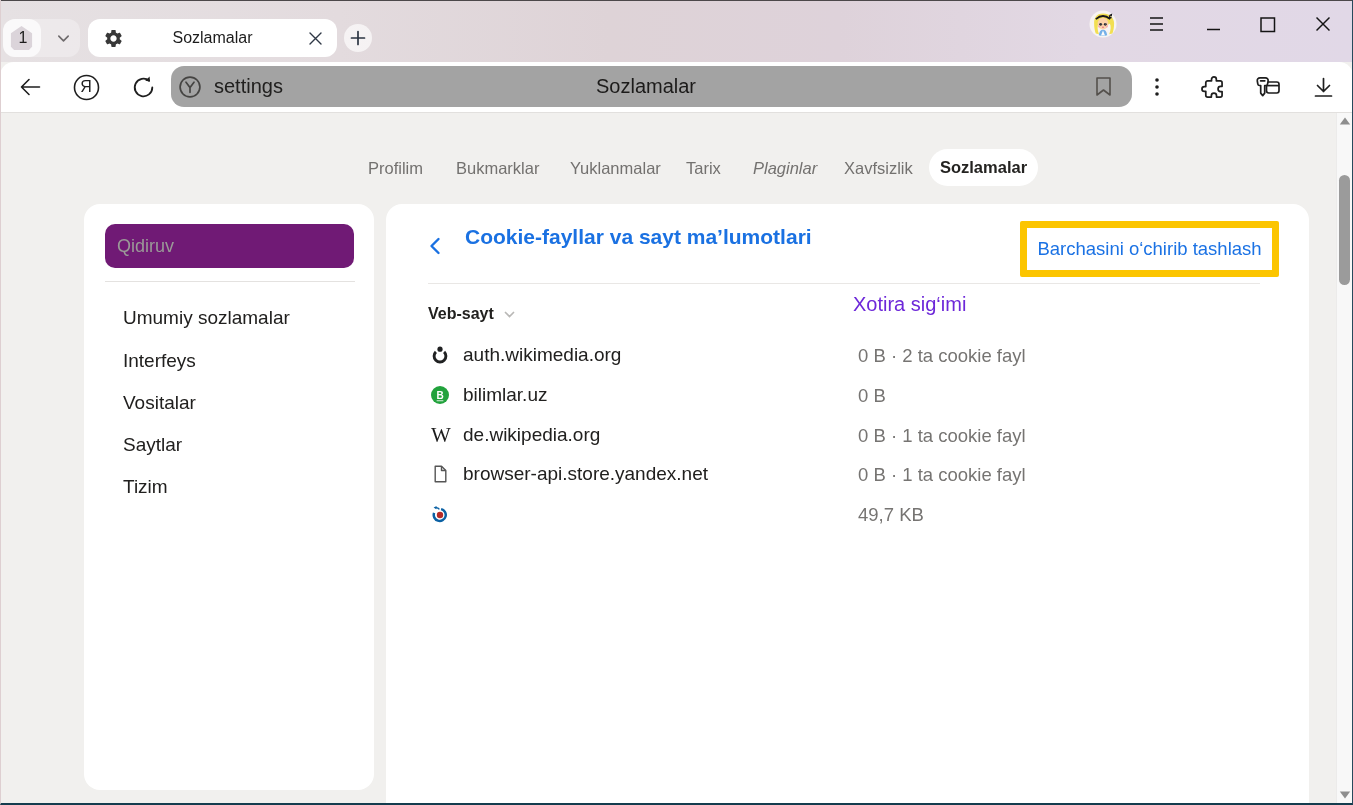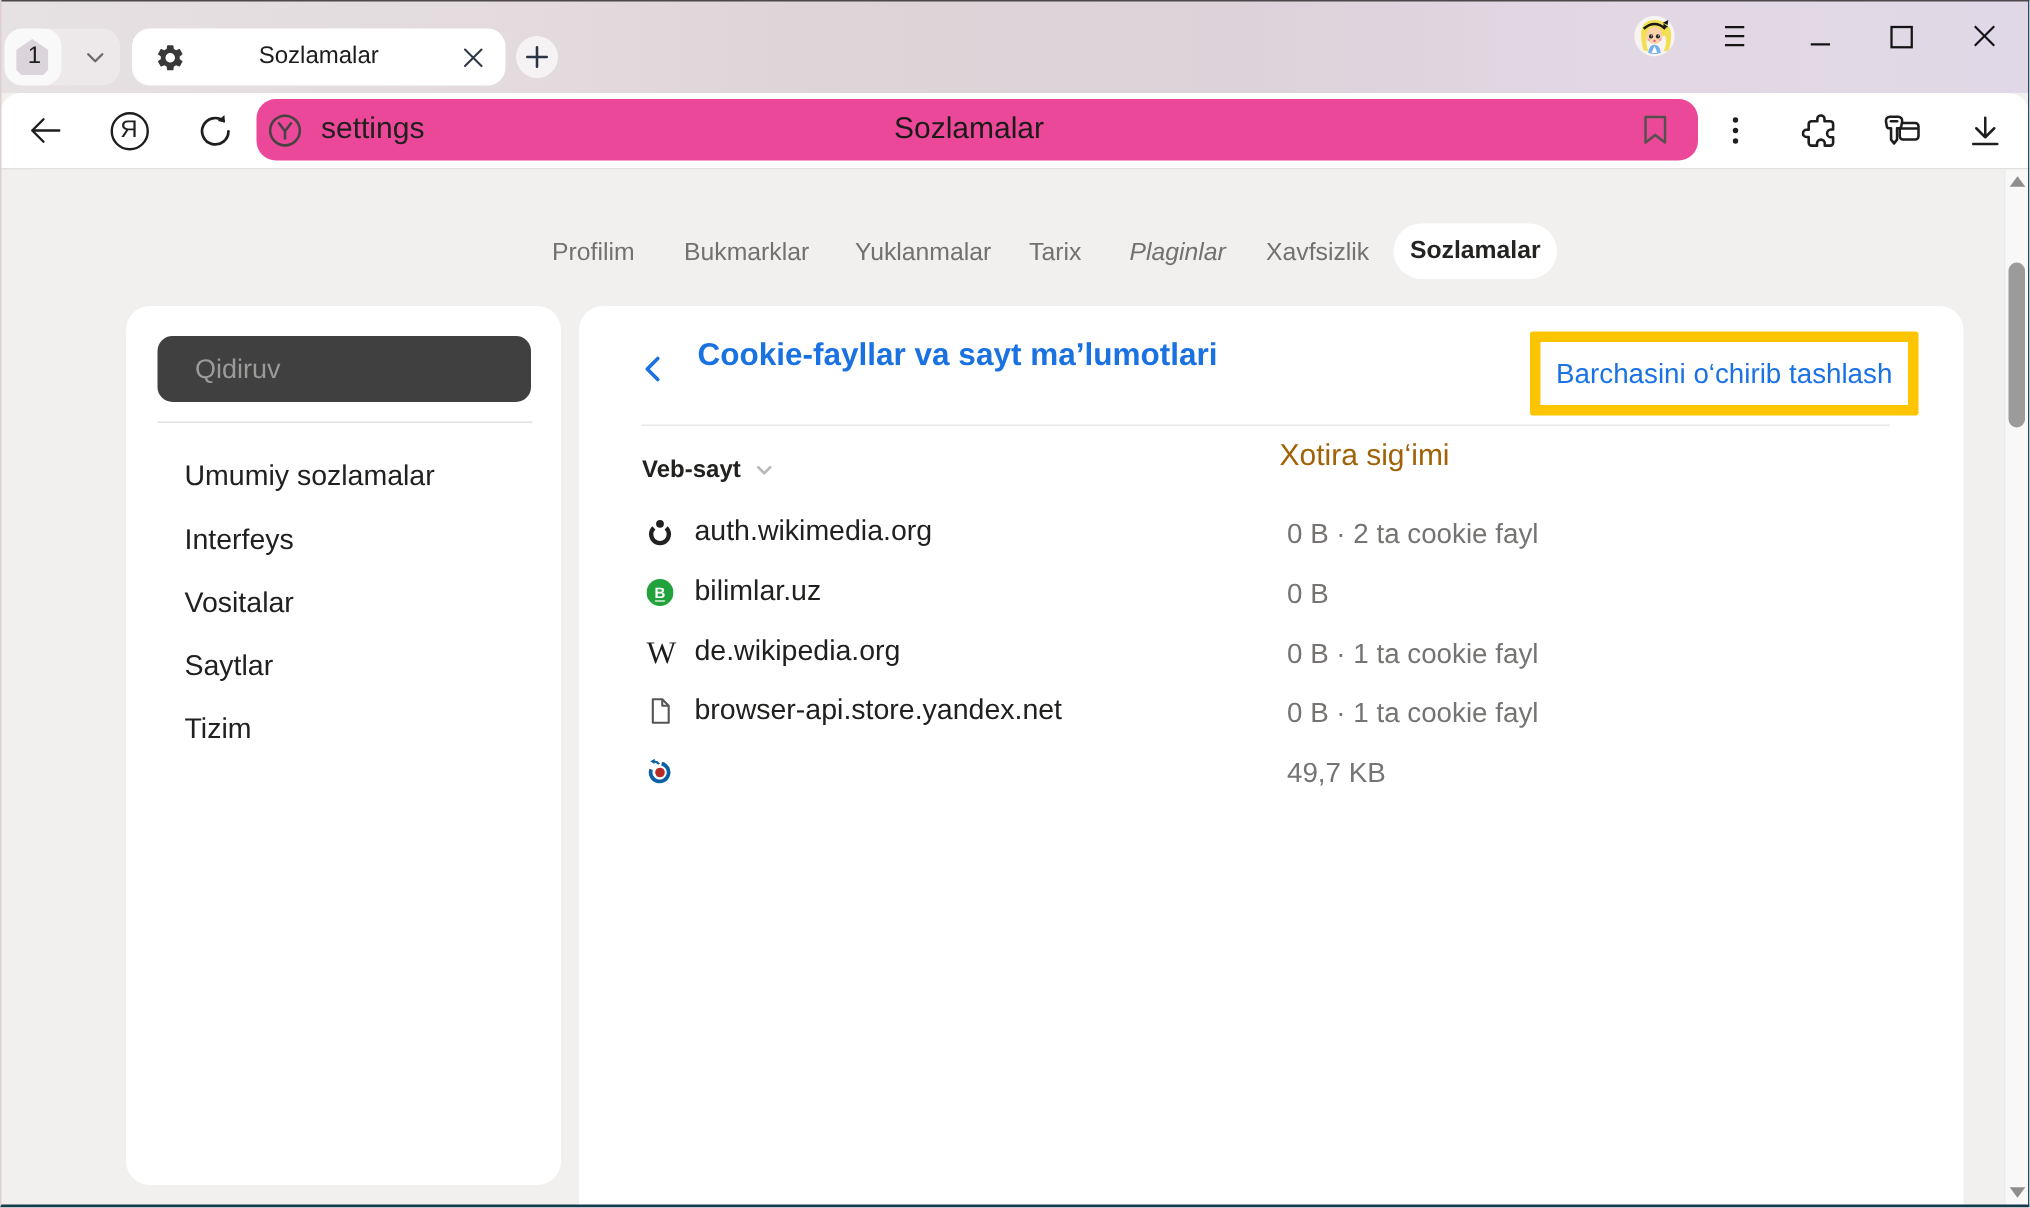--- a/index.html
+++ b/index.html
@@ -18,39 +18,39 @@
 #tab { position:absolute; left:88px; top:19px; width:249px; height:38px; background:#fff; border-radius:12px; }
 .gear { position:absolute; left:15px; top:9px; }
 .tabtitle { position:absolute; left:0; top:0; width:100%; text-align:center; line-height:38px; font-size:16px; color:#1c1c1c; }
 .tabx { position:absolute; left:221px; top:13px; width:13px; height:13px; }
 #plus { position:absolute; left:344px; top:24px; width:28px; height:28px; border-radius:50%; background:rgba(255,255,255,0.66); }
 .winicons { position:absolute; top:0; height:47px; display:flex; align-items:center; }
 
 #toolbar { position:absolute; left:0; top:62px; width:1353px; height:50px; background:#fff; border-radius:14px 14px 0 0; }
 #toolbar::after { content:""; position:absolute; left:0; bottom:-1px; width:100%; height:1px; background:#e2e0de; }
 .tbicon { position:absolute; top:0; height:50px; display:flex; align-items:center; justify-content:center; }
-#urlfield { position:absolute; left:171px; top:4px; width:961px; height:41px; background:#ec4899; border-radius:13px; }
+#urlfield { position:absolute; left:171px; top:4px; width:961px; height:41px; background:#a3a3a3; border-radius:13px; }
 #urltext { position:absolute; left:43px; top:0; line-height:41px; font-size:20px; color:#21201f; }
 #pagetitle { position:absolute; left:375px; width:200px; text-align:center; line-height:41px; font-size:20px; color:#1c1b1a; }
 
 #content { position:absolute; left:0; top:113px; width:1353px; height:692px; background:#f1f0ee;margin-left:20px; }
 .nav { position:absolute; font-size:16.5px; color:#73716f; top:46px; }
 #selpill { position:absolute; left:909px; top:36px; width:109px; height:37px; background:#fff; border-radius:19px; text-align:center; line-height:37px; font-size:16.5px; font-weight:bold; color:#242321; }
 #leftcard { position:absolute; left:64px; top:91px; width:290px; height:586px; background:#fff; border-radius:16px; }
-#search { position:absolute; left:21px; top:20px; width:249px; height:44px; background:#404040; border-radius:10px; color:#9b9a98; font-size:18px; line-height:44px; padding-left:25px; }
+#search { position:absolute; left:21px; top:20px; width:249px; height:44px; background:#701a75; border-radius:10px; color:#9b9a98; font-size:18px; line-height:44px; padding-left:12px; }
 #ldiv { position:absolute; left:21px; top:77px; width:250px; height:1px; background:#e4e2e0; }
 .litem { position:absolute; left:39px; font-size:19px; color:#21201f; }
 #maincard { position:absolute; left:366px; top:91px; width:923px; height:601px; background:#fff; border-radius:16px 16px 0 0; }
 #backch { position:absolute; left:408px; top:123px; }
 #h1 { position:absolute; left:445px; top:112px; font-size:21px; font-weight:bold; color:#1a71e2; }
 #delbtn { position:absolute; left:1000px; top:108px; width:259px; height:56px; background:#fcc500; border-radius:2px; }
 #delbtn .inner { position:absolute; left:7px; top:7px; right:7px; bottom:7px; background:#fff; display:flex; align-items:center; justify-content:center; font-size:18.5px; color:#1b72e4; }
 #mdiv { position:absolute; left:408px; top:170px; width:832px; height:1px; background:#e9e7e5; }
 .colh1 { position:absolute; left:408px; top:192px; font-size:16px; color:#22211f;font-weight:bold; }
-.colh2 { position:absolute; left:833px; top:180px; font-size:20px; color:#a16207; }
+.colh2 { position:absolute; left:833px; top:180px; font-size:20px; color:#6d28d9; }
 .row { position:absolute; left:408px; width:860px; height:40px; }
 .fav { position:absolute; left:3px; top:2px; width:18px; height:18px; }
 .dom { position:absolute; left:35px; top:0; font-size:19px; color:#21201f; }
 .size { position:absolute; left:430px; top:1px; font-size:18.5px; color:#767472; }
 
 #sbar { position:absolute; left:1336px; top:113px; width:16px; height:692px; background:#f8f8f8; border-left:1px solid #ecebea; }
 #sthumb { position:absolute; left:2px; top:62px; width:11px; height:110px; background:#9b9b9b; border-radius:6px; }
 #borders { position:absolute; left:0; top:0; width:1353px; height:805px; pointer-events:none;
   border-left:1px solid #decfd1; border-right:1px solid #27495c; border-bottom:2px solid #143c4e; }
 </style>

